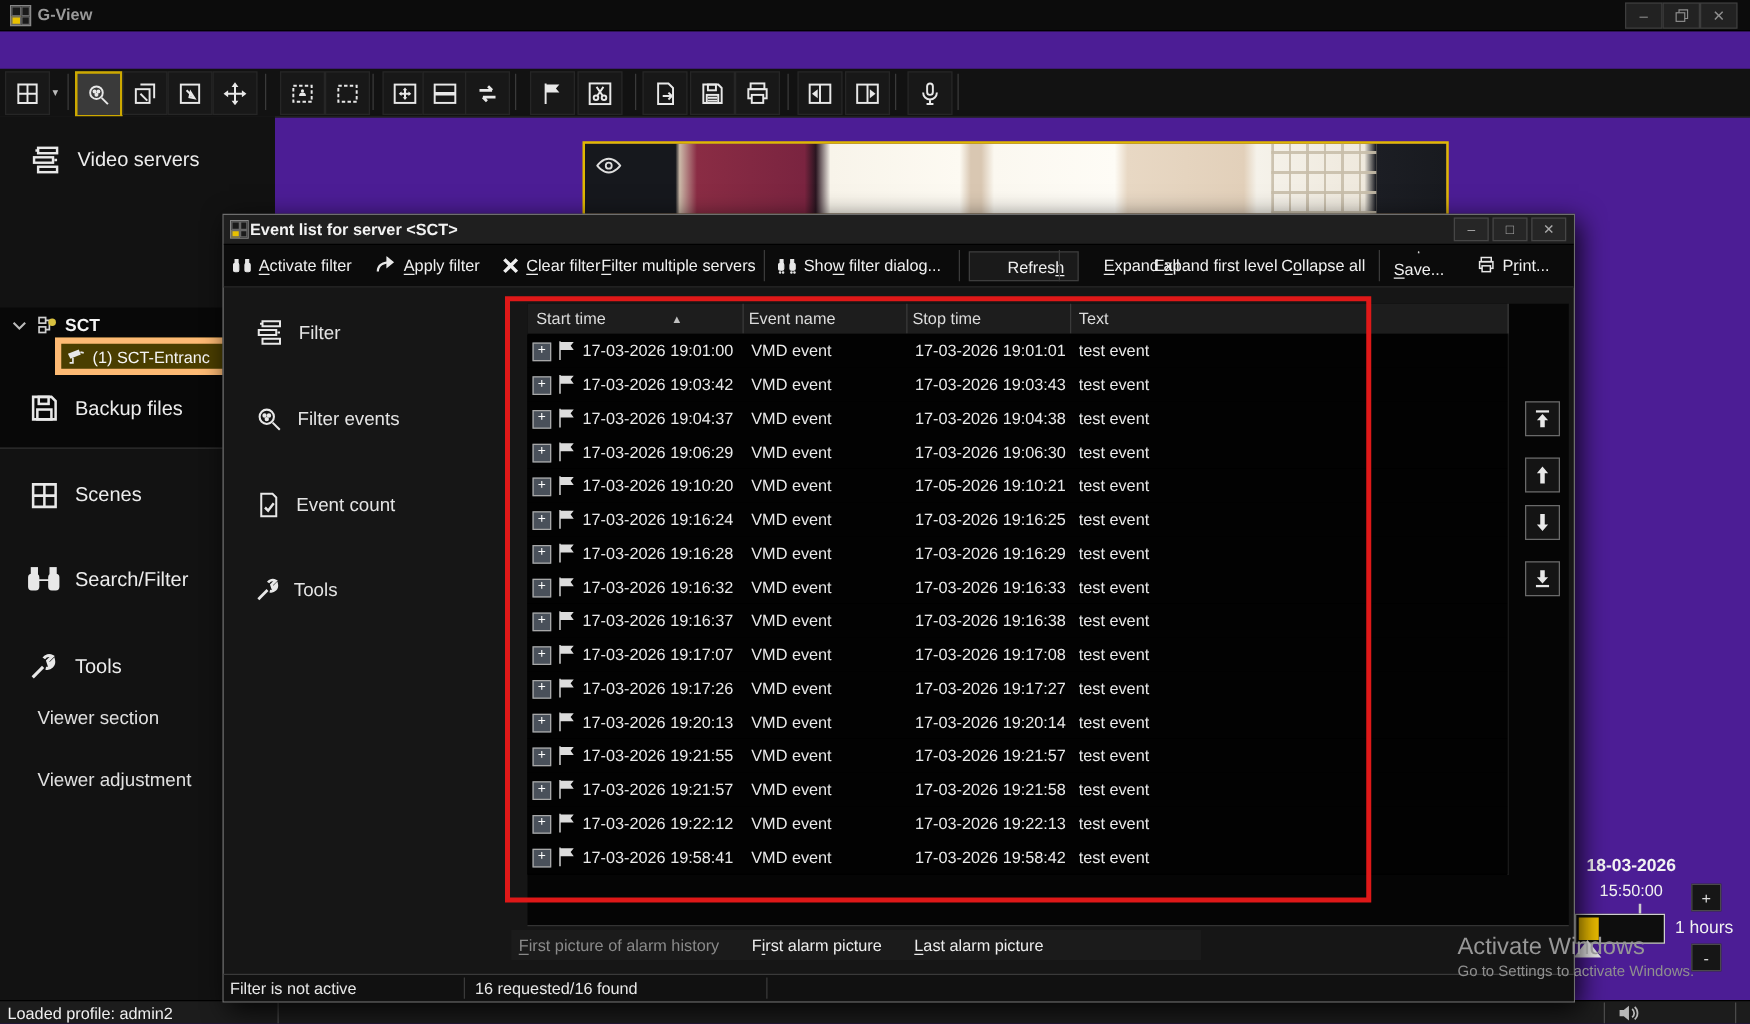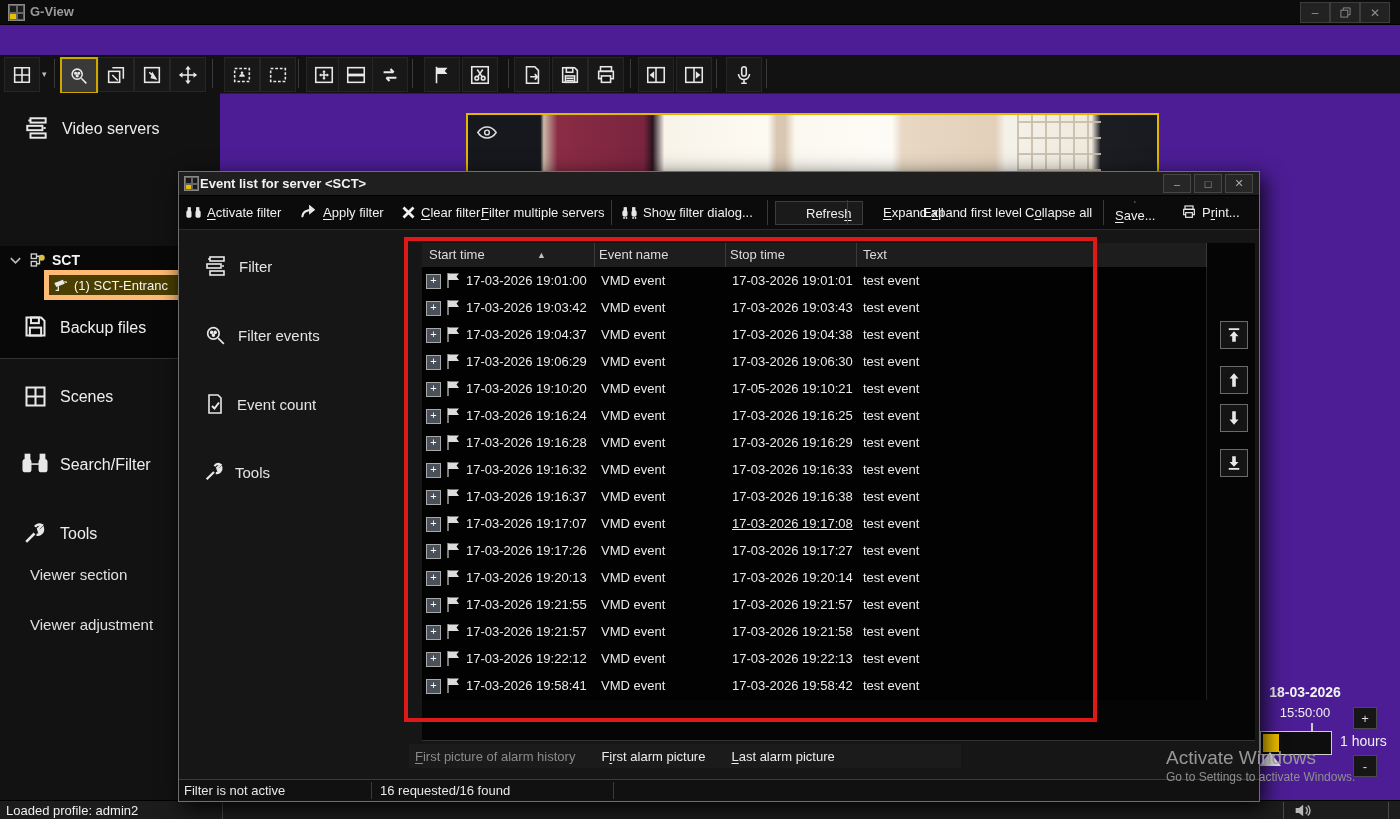--- a/index.html
+++ b/index.html
@@ -578,21 +578,21 @@
           <span class="cell" style="left:441px;">test event</span>
         </div>
         <div class="trow">
           <span class="plusbox">+</span>
           <svg class="rowflag" width="15" height="17" viewBox="0 0 15 17">
             <path d="M2 1v15" stroke="#9a9a9a" stroke-width="1.6"></path>
             <path d="M2 1.5h11l-2.5 3L13 8H2z" fill="#dcdcdc"></path>
           </svg>
           <span class="cell" style="left:44px;">17-03-2026 19:17:07</span>
           <span class="cell" style="left:179px;">VMD event</span>
-          <span class="cell" style="left:310px;text-decoration:underline;">17-03-2026 19:17:08</span>
+          <span class="cell" style="left:310px;">17-03-2026 19:17:08</span>
           <span class="cell" style="left:441px;">test event</span>
         </div>
         <div class="trow">
           <span class="plusbox">+</span>
           <svg class="rowflag" width="15" height="17" viewBox="0 0 15 17">
             <path d="M2 1v15" stroke="#9a9a9a" stroke-width="1.6"></path>
             <path d="M2 1.5h11l-2.5 3L13 8H2z" fill="#dcdcdc"></path>
           </svg>
           <span class="cell" style="left:44px;">17-03-2026 19:17:26</span>
           <span class="cell" style="left:179px;">VMD event</span>

